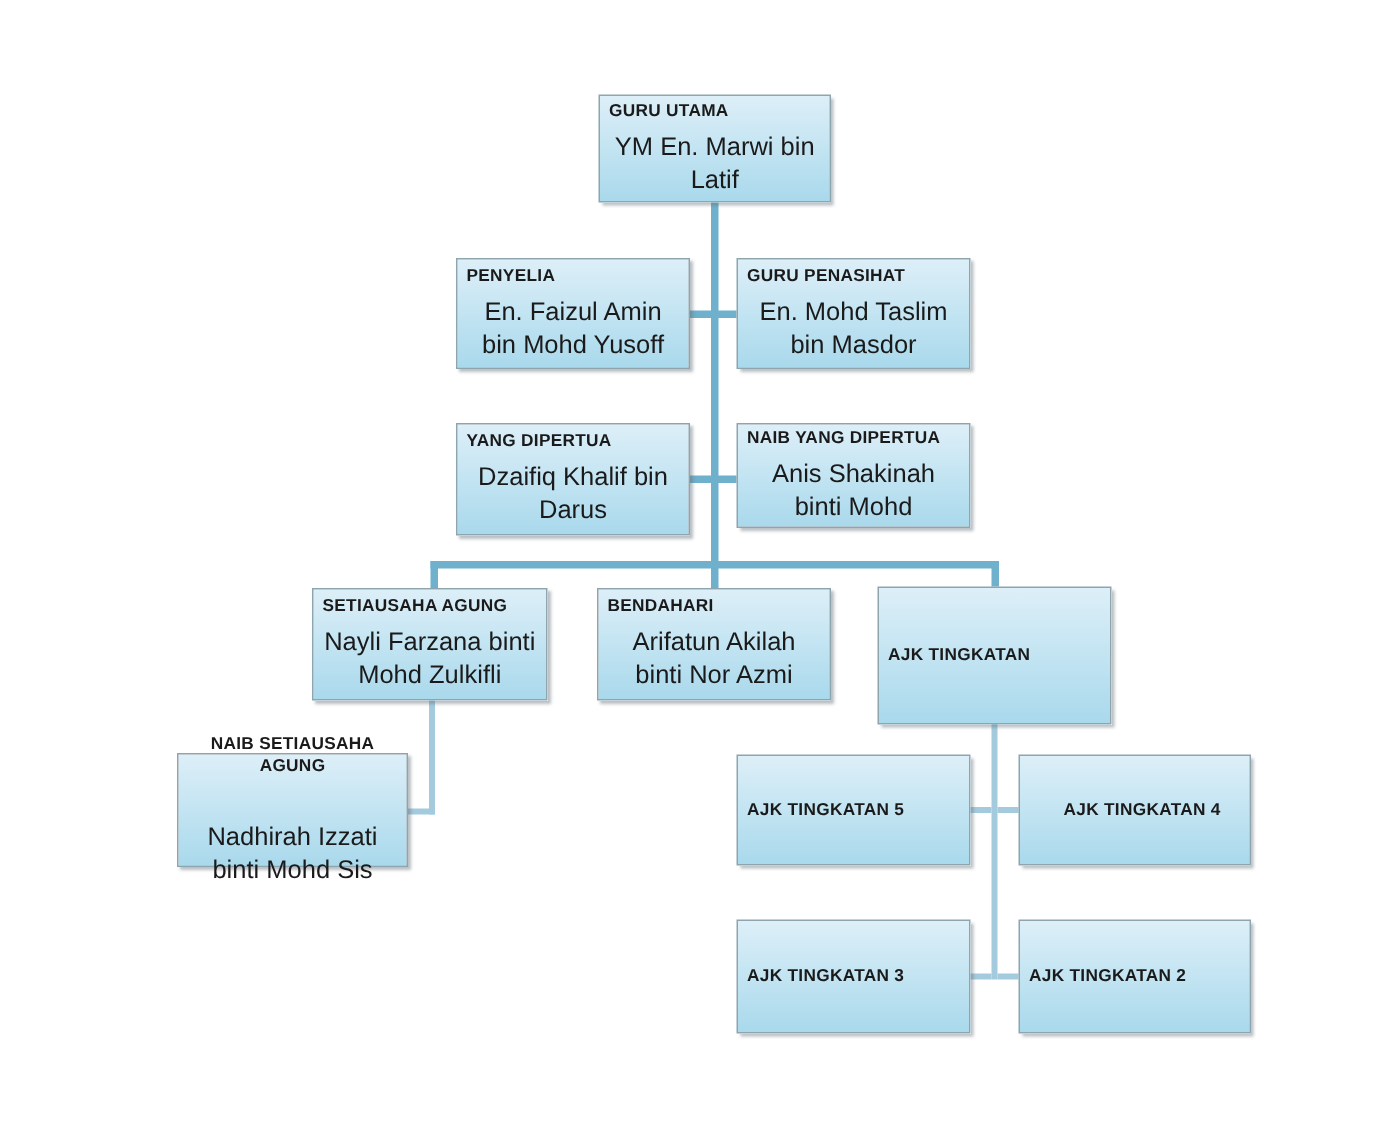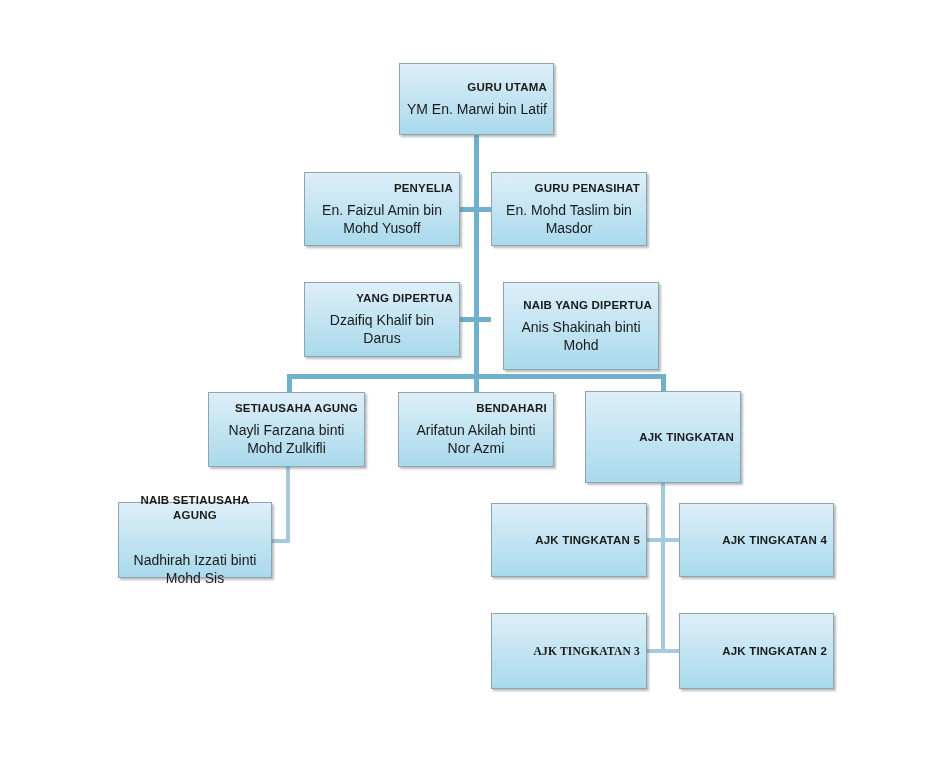--- a/index.html
+++ b/index.html
@@ -25,51 +25,51 @@
   .node {
     position: absolute;
     box-sizing: border-box;
     border: 1px solid var(--box-border, #8fa5ae);
     background: linear-gradient(to bottom,
       var(--box-top, #ddeff8) 0%,
       var(--box-bottom, #a9d9ec) 100%);
     box-shadow: 2px 2px 2px rgba(100,110,120,0.45);
     display: flex;
     flex-direction: column;
-    align-items: flex-end;
+    align-items: flex-start;
     justify-content: center;
     text-align: center;
     padding: 4px 6px;
     gap: 5px;
     color: #1a1a1a;
   }
   .node .title {
     font-weight: bold;
     font-size: 11.5px;
     line-height: 1.3;
     letter-spacing: 0.2px;
   }
   .node .name {
-    font-size: 14px;
+    font-size: 17px;
     line-height: 1.3;
   }
 
   
   #n-guru-utama        { left: 399px; top:  63px; width: 155px; height: 72px; }
   #n-penyelia          { left: 304px; top: 172px; width: 156px; height: 74px; }
   #n-guru-penasihat    { left: 491px; top: 172px; width: 156px; height: 74px; }
   #n-yang-dipertua     { left: 304px; top: 282px; width: 156px; height: 75px; }
-  #n-naib-yang-dipertua{ left: 491px; top: 282px; width: 156px; height: 88px; margin-left: 12px; }
+  #n-naib-yang-dipertua{ left: 491px; top: 282px; width: 156px; height: 70px; }
   #n-setiausaha-agung  { left: 208px; top: 392px; width: 157px; height: 75px; }
   #n-bendahari         { left: 398px; top: 392px; width: 156px; height: 75px; }
   #n-ajk-tingkatan     { left: 585px; top: 391px; width: 156px; height: 92px; }
   #n-naib-setiausaha   { left: 118px; top: 502px; width: 154px; height: 76px; gap: 28px; }
   #n-ajk-5             { left: 491px; top: 503px; width: 156px; height: 74px; }
   #n-ajk-4             { left: 679px; top: 503px; width: 155px; height: 74px; padding-left: 29px; }
-  #n-ajk-3             { left: 491px; top: 613px; width: 156px; height: 76px; font-family: Liberation Serif, serif; }
+  #n-ajk-3             { left: 491px; top: 613px; width: 156px; height: 76px; }
   #n-ajk-2             { left: 679px; top: 613px; width: 155px; height: 76px; }
 
   
   #c-spine-top         { left: 474px; top: 135px; width: 5px;   height: 257px; }
   #c-row2-stub         { left: 460px; top: 207px; width: 31px;  height: 5px; }
   #c-row3-stub         { left: 460px; top: 317px; width: 31px;  height: 5px; }
   #c-branch-horiz      { left: 287px; top: 374px; width: 379px; height: 5px; }
   #c-branch-left-down  { left: 287px; top: 374px; width: 5px;   height: 18px; }
   #c-branch-right-down { left: 661px; top: 374px; width: 5px;   height: 17px; }
   #c-naib-sa-vert      { left: 286px; top: 467px; width: 4px;   height: 76px; }

